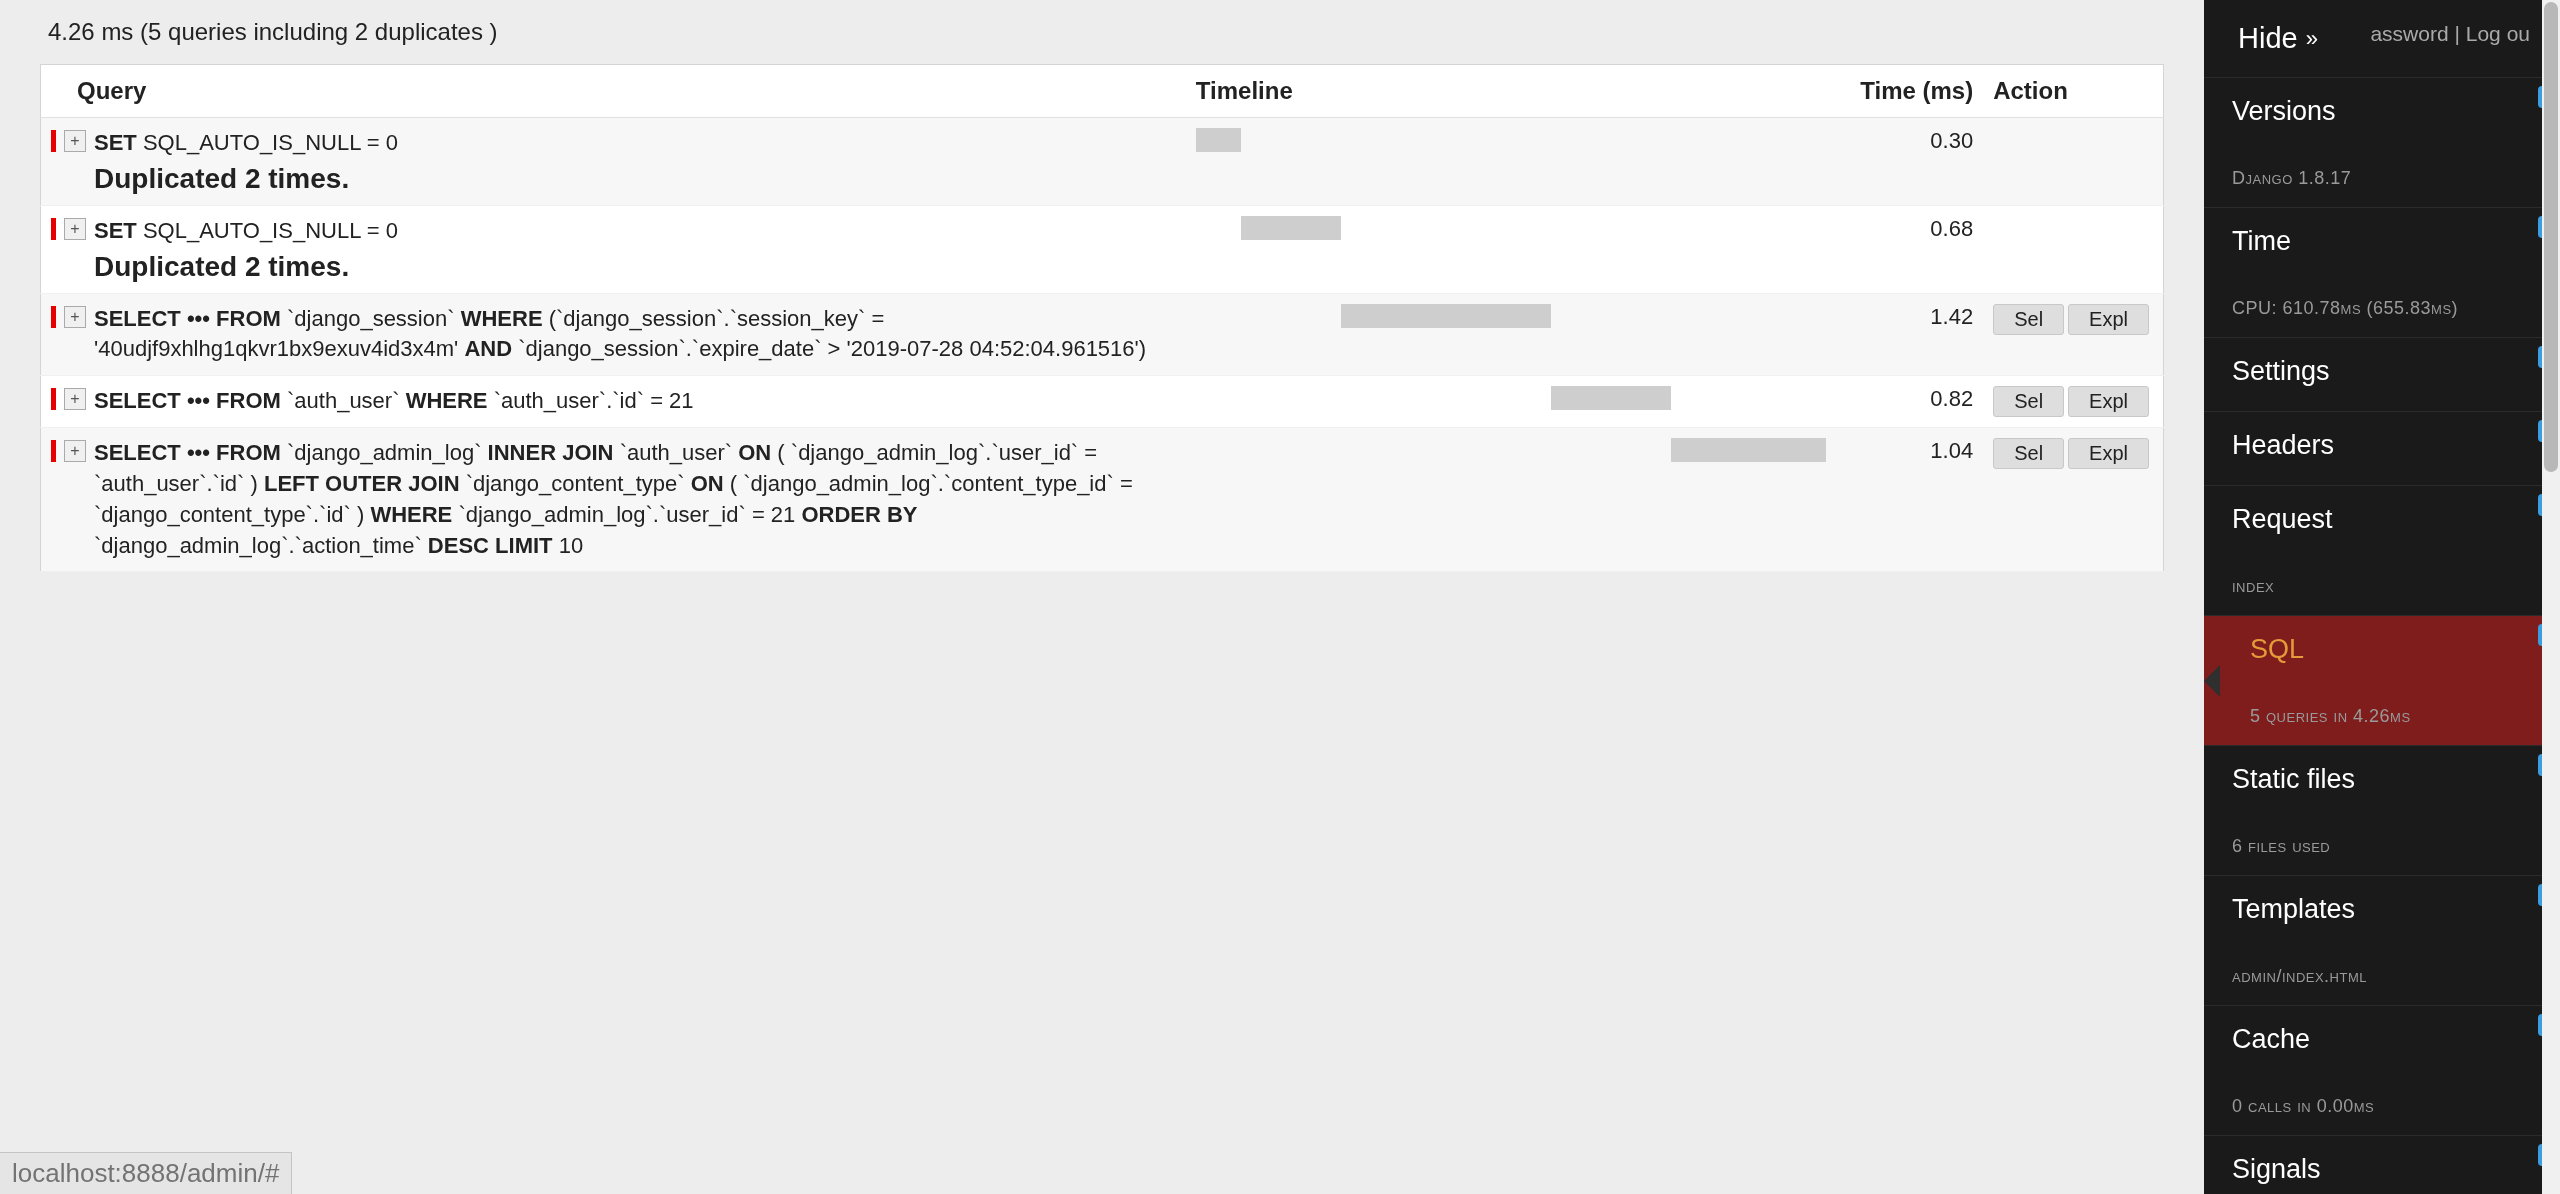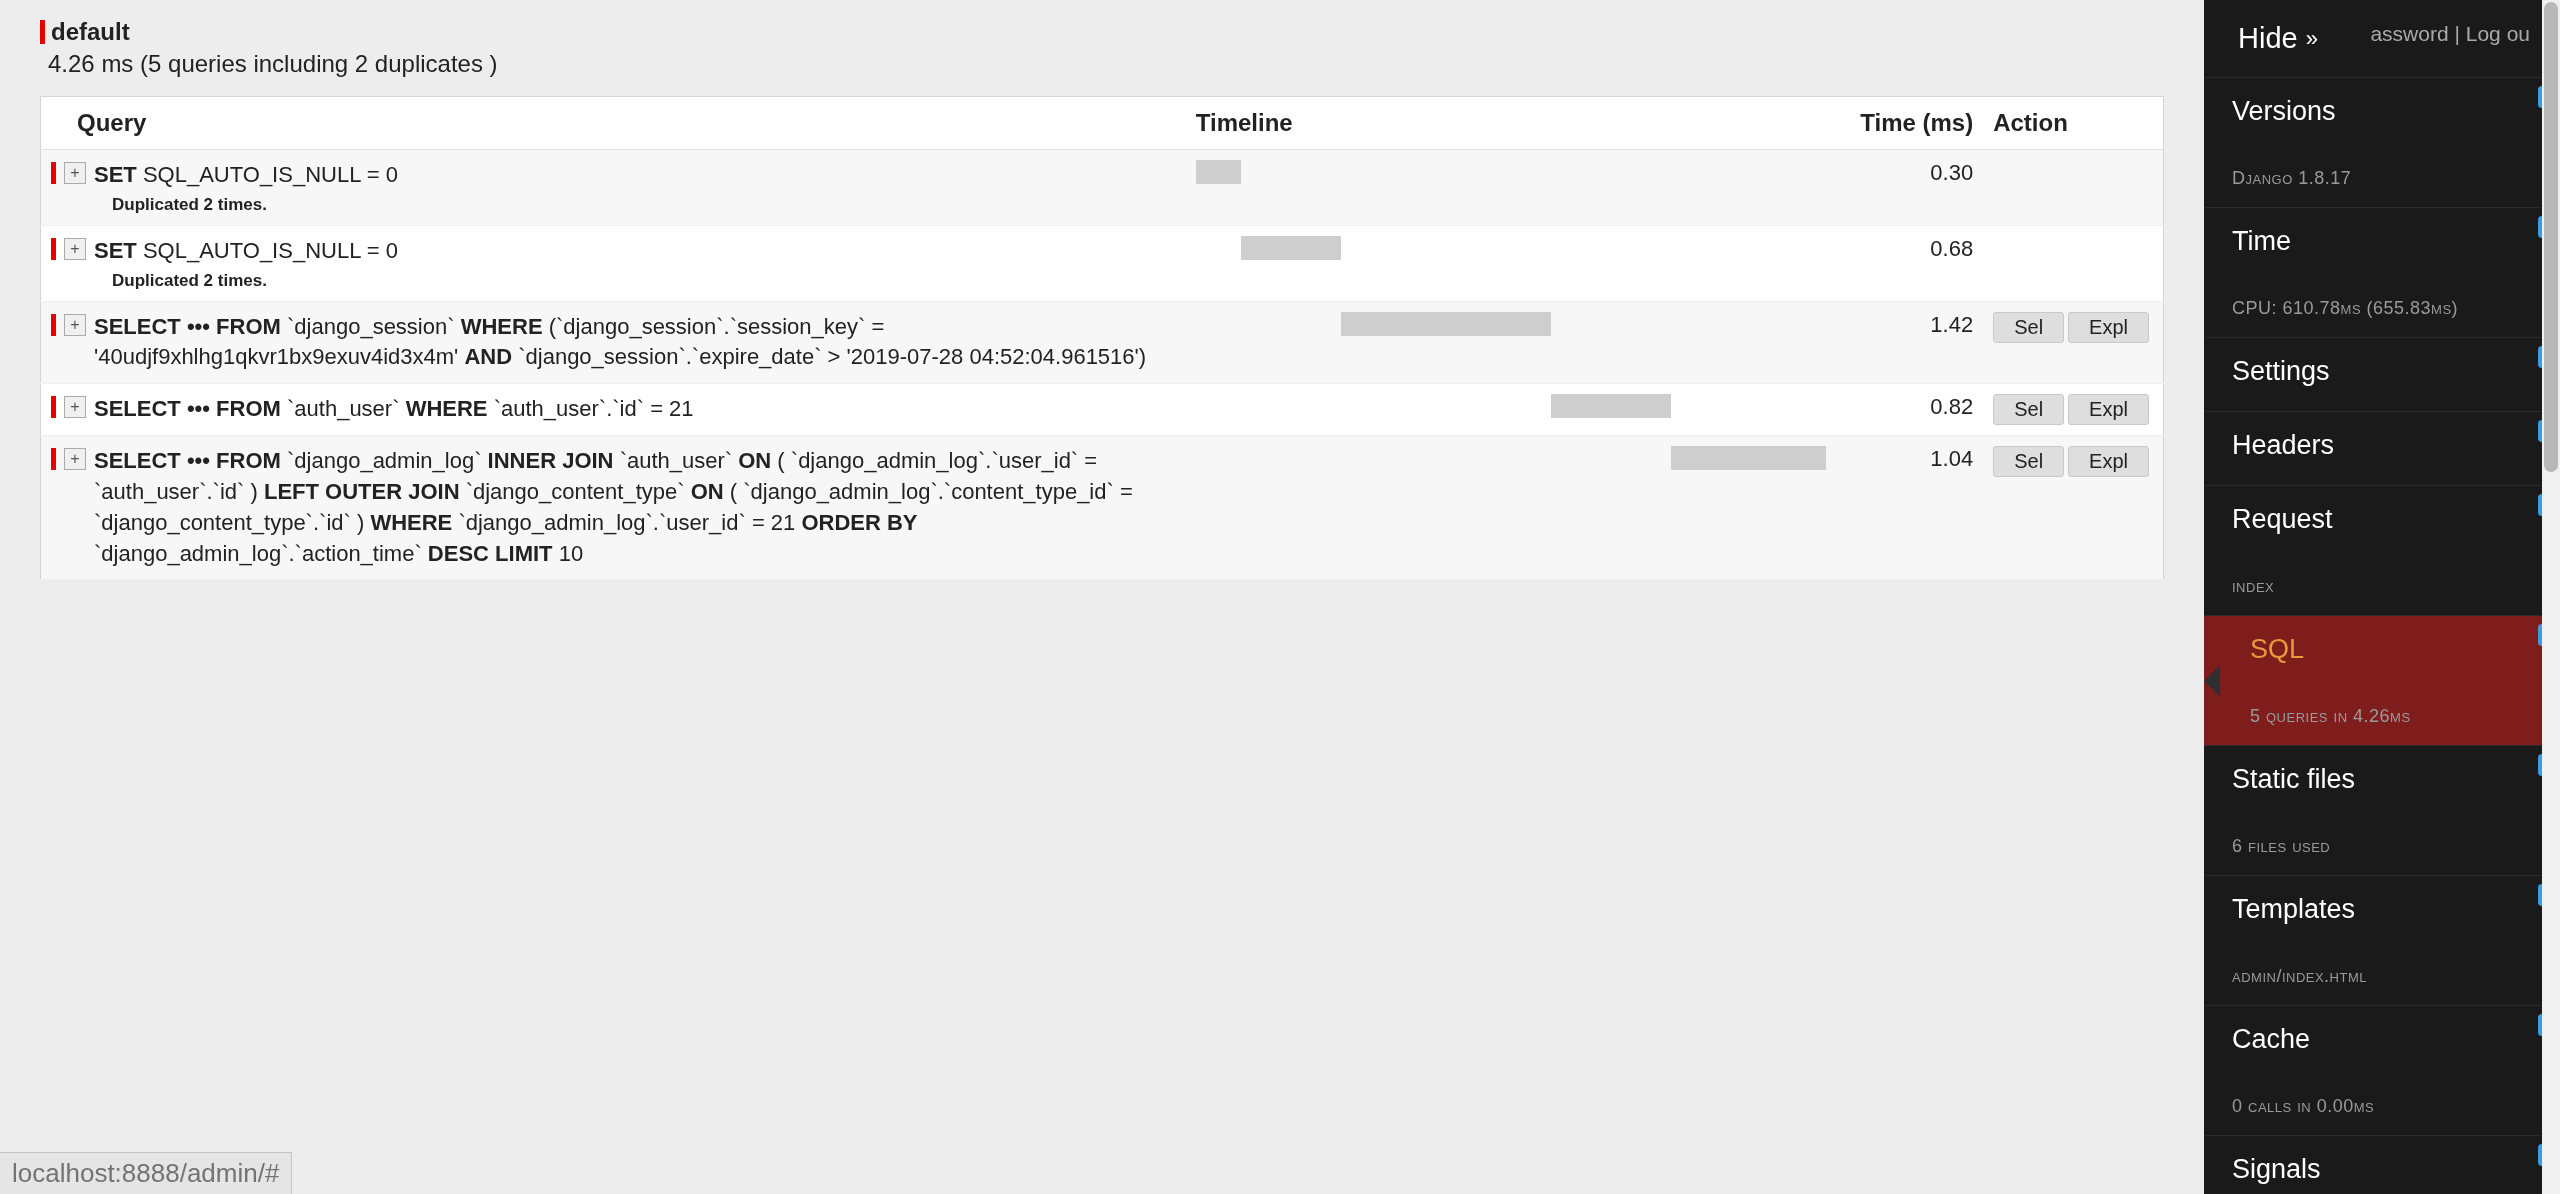--- a/index.html
+++ b/index.html
@@ -22,21 +22,21 @@
 .sql-table th { text-align: left; padding: 12px 10px; font-size: 24px; font-weight: 700; color: #222; border-bottom: 1px solid #e0e0e0; }
 .sql-table th.query-col { padding-left: 36px; }
 .sql-table td { padding: 10px 10px; vertical-align: top; font-size: 22px; border-bottom: 1px solid #f0f0f0; }
 .sql-table tr.alt td { background: #f7f7f7; }
 
 .query-cell { display: flex; align-items: flex-start; gap: 8px; }
 .row-red { width: 5px; height: 22px; background: #e60000; flex-shrink: 0; margin-top: 2px; }
 .expand-btn { width: 22px; height: 22px; border: 1px solid #aaa; background: #f0f0f0; display: flex; align-items: center; justify-content: center; font-size: 16px; color: #555; cursor: pointer; flex-shrink: 0; margin-top: 2px; }
 .query-text { font-size: 22px; line-height: 1.4; color: #222; max-width: 1070px; word-break: break-word; }
 .query-text b { font-weight: 700; }
-.dup-note { font-size: 17px; font-weight: 700; color: #222; margin-top: 4px; margin-left: 18px; }
+.dup-note { font-size: 28px; font-weight: 700; color: #222; margin-top: 4px; }
 
 .timeline-cell { position: relative; width: 630px; height: 26px; }
 .timeline-bar { position: absolute; height: 24px; background: #cecece; top: 0; }
 
 .time-cell { text-align: right; font-size: 22px; color: #222; padding-right: 18px; }
 
 .action-cell { white-space: nowrap; }
 .action-btn { background: #dedede; border: 1px solid #c8c8c8; border-radius: 3px; padding: 3px 20px; font-size: 20px; color: #222; cursor: pointer; margin-right: 4px; }
 
 .status-bar { position: absolute; bottom: 0; left: 0; background: #e5e5e5; border: 1px solid #c4c4c4; border-bottom: none; border-left: none; padding: 5px 12px; font-size: 26px; color: #737373; }
@@ -58,24 +58,20 @@
 
 .scrollbar-track { position: absolute; right: 0; top: 0; width: 18px; height: 100%; background: #f0f0f0; }
 .scrollbar-thumb { position: absolute; right: 2px; top: 2px; width: 14px; height: 470px; background: #b8b8b8; border-radius: 7px; }
 </style>
 </head>
 <body>
 
 <div class="main-panel">
 
   <div class="content">
-    <div class="conn-header">
-      <div class="red-bar"></div>
-      <div class="conn-name">default</div>
-    </div>
     <div class="conn-sub">4.26 ms (5 queries including 2 duplicates )</div>
 
     <table class="sql-table">
       <thead>
         <tr>
           <th class="query-col" style="width:1180px">Query</th>
           <th style="width:640px">Timeline</th>
           <th style="width:150px;text-align:right">Time (ms)</th>
           <th>Action</th>
         </tr>

